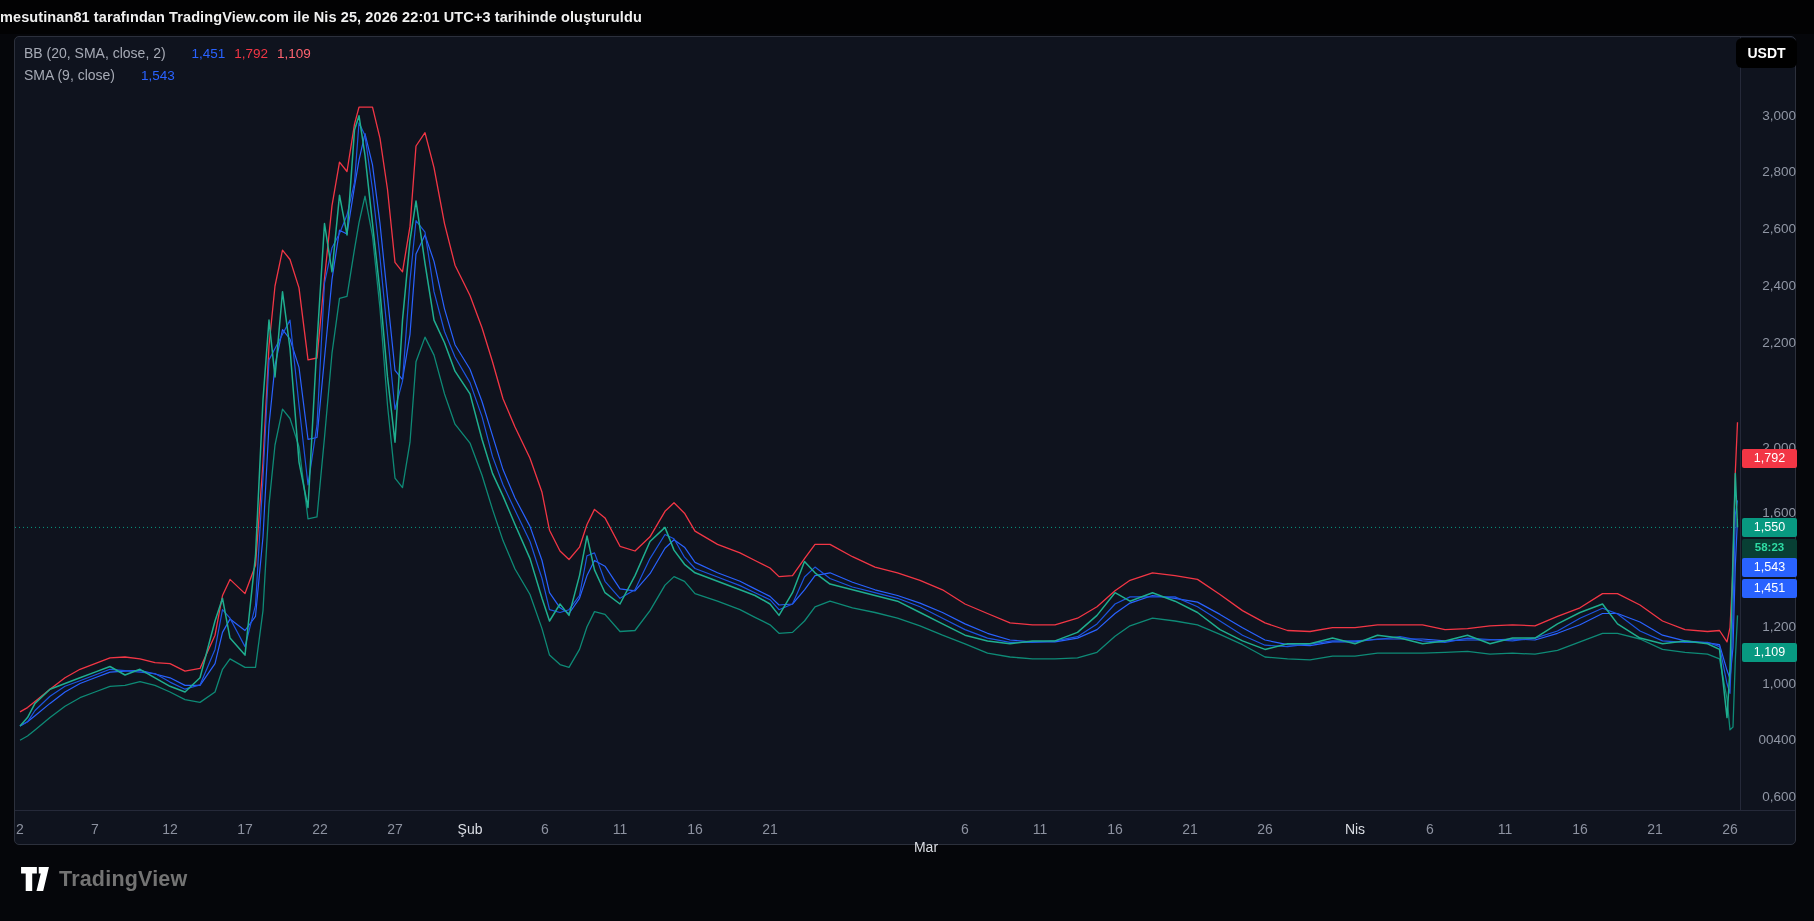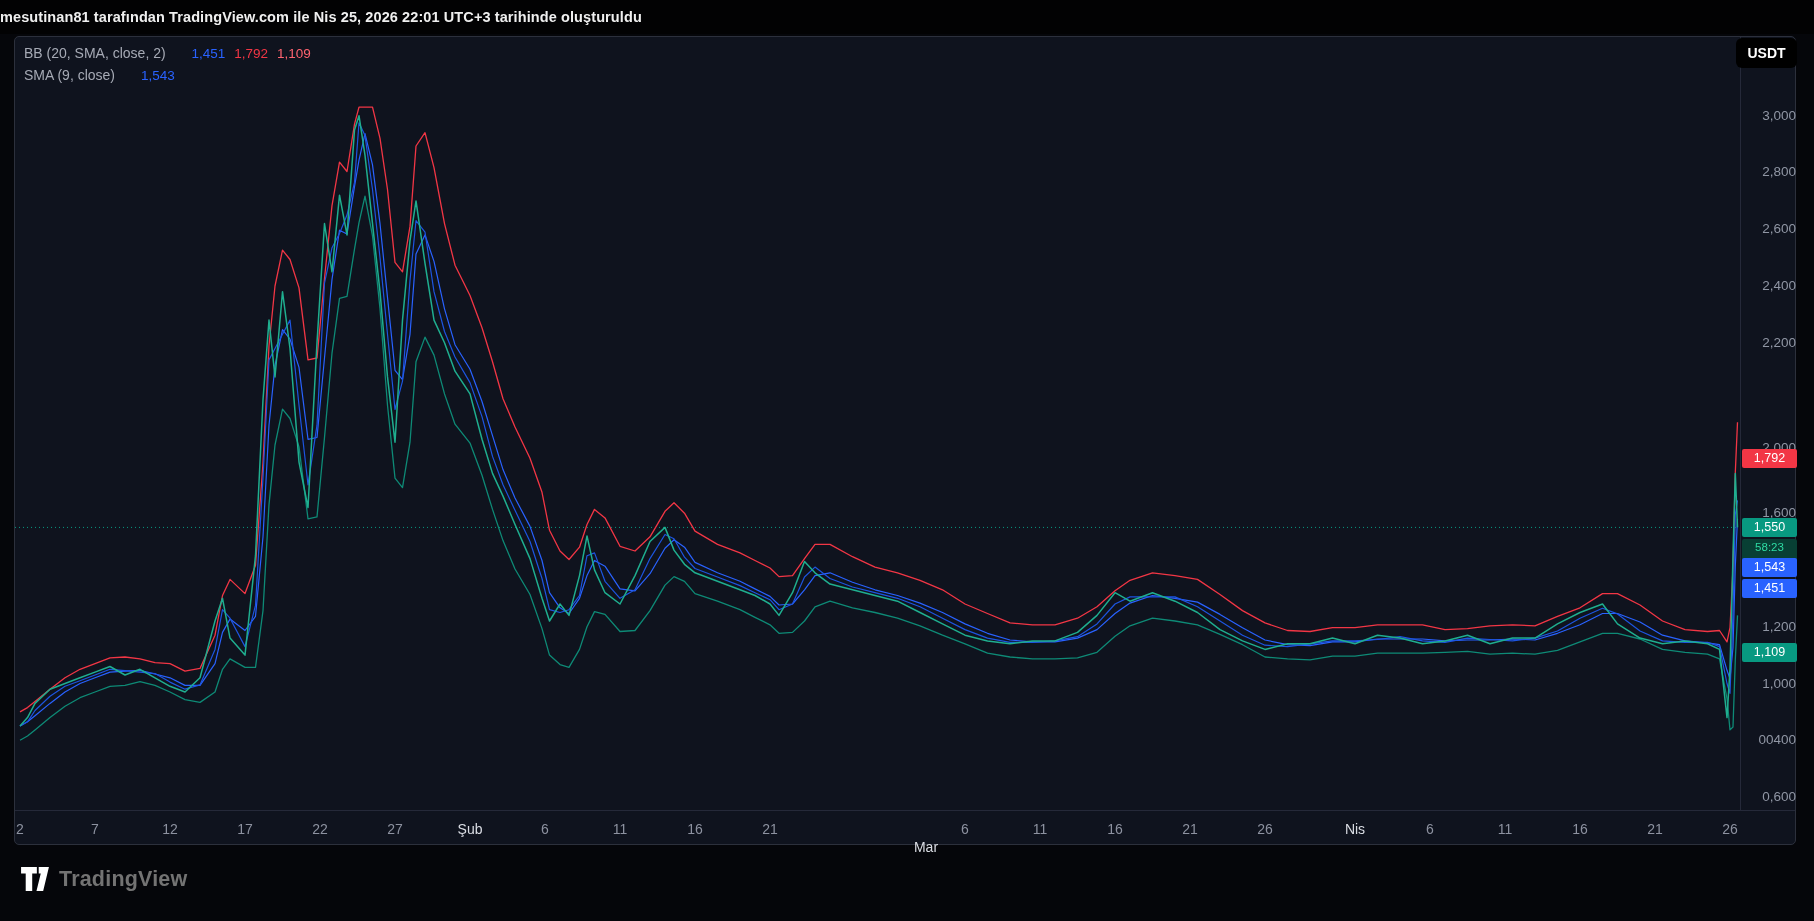--- a/index.html
+++ b/index.html
@@ -20,21 +20,21 @@
   .legend-row{height:22px;line-height:22px;white-space:nowrap;font-size:14px;cursor:default;}
   .legend-row .title{color:#d6d9e0;font-size:15px;margin-right:10px;}
   .legend .lbl{color:#a6aab5;margin-right:22px;}
   .legend .k{color:#787b86;font-size:13.5px;}
   .legend .v{margin-right:9px;font-size:13.5px;}
   
   .scale-tick{position:absolute;left:1744px;width:52px;text-align:right;font-size:13.5px;
        color:#9096a4;z-index:4;}
   .price-badge{position:absolute;left:1742px;width:55px;height:19px;border-radius:2px;z-index:5;
        color:#fff;font-size:12.5px;line-height:19px;text-align:center;font-weight:500;}
-  .price-badge.small{height:23px;line-height:17px;font-size:11.5px;font-weight:400;}
+  .price-badge.small{height:23px;line-height:17px;font-size:11.5px;font-weight:700;}
   
   .time-label{position:absolute;top:820px;height:18px;line-height:18px;font-size:14px;
        color:#8d92a0;z-index:4;transform:translateX(-50%);}
   .time-label.month{color:#dadde4;}
   
   .currency-badge{position:absolute;left:1736px;top:38px;width:61px;height:30px;background:#000;
        border-radius:6px;z-index:7;color:#fff;font-size:14px;font-weight:600;line-height:30px;
        text-align:center;}
   
   .footer{position:absolute;left:20px;top:862px;height:34px;display:flex;align-items:center;z-index:6;}

